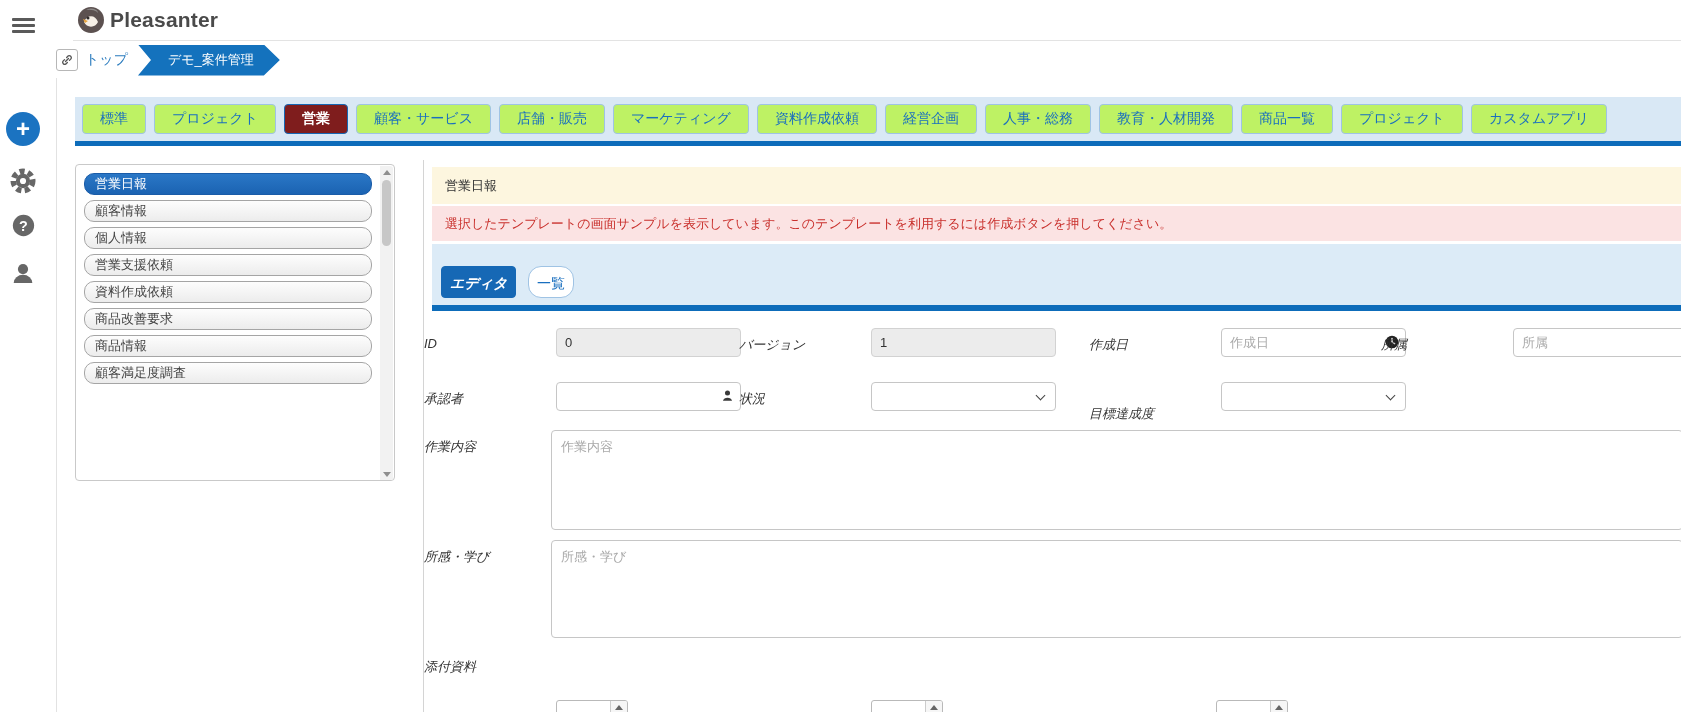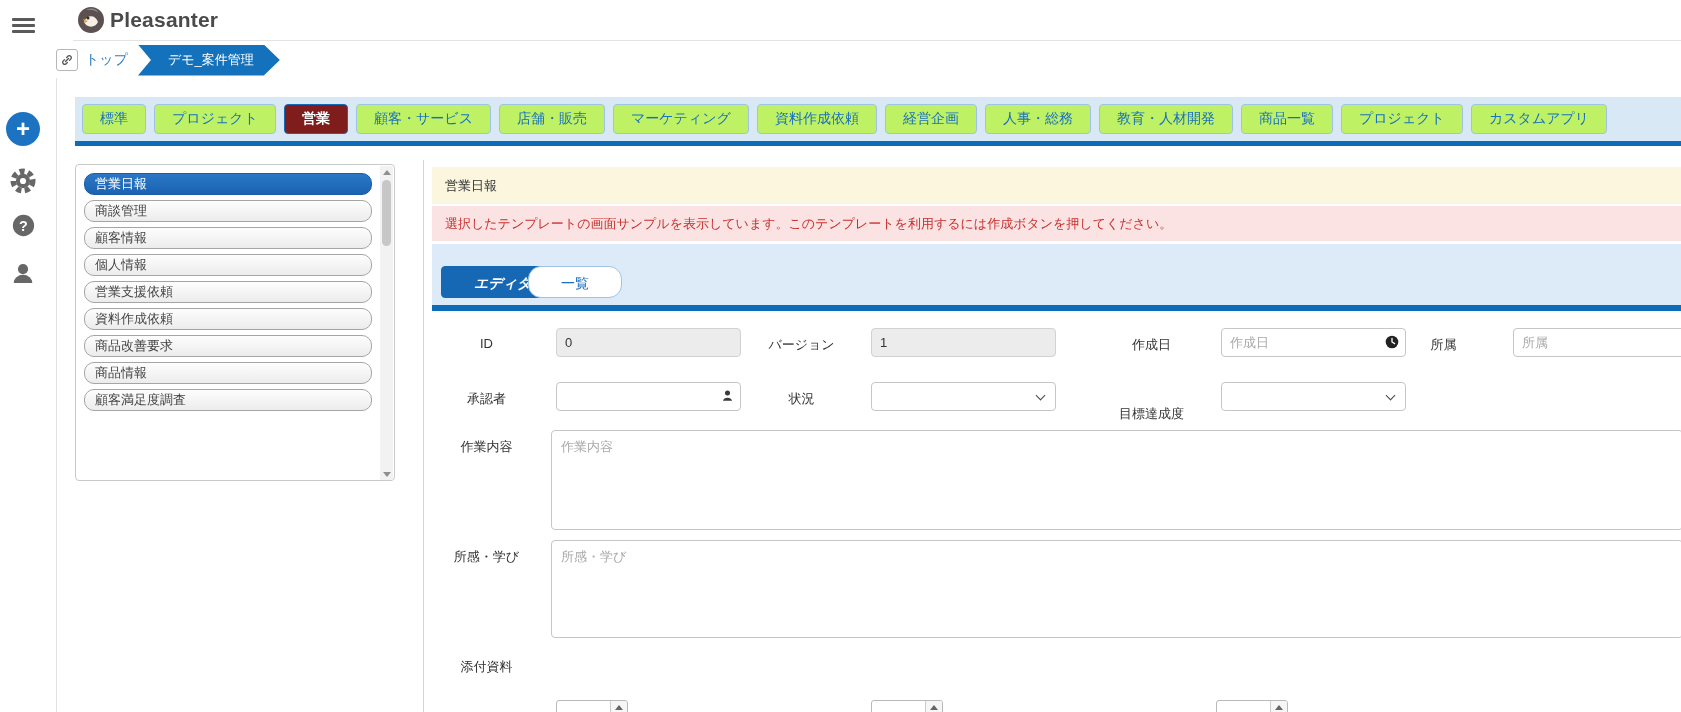--- a/index.html
+++ b/index.html
@@ -53,26 +53,26 @@
   .tri-down { bottom:4px; border-top:5px solid #8f8f8f; }
 
   
   .main-panel { position:absolute; left:423px; top:160px; width:1258px; height:552px; border-left:1px solid #d4d4d4; }
   .caption-bar { position:absolute; left:8px; right:-2px; top:7px; height:37px; background:#fdf6df;
                  font-size:13px; color:#333; line-height:37px; padding-left:13px; }
   .notice-bar { position:absolute; left:8px; right:-2px; top:46px; height:35px; background:#fbe3e3;
                 color:#c9302c; font-size:13px; line-height:35px; padding-left:13px; }
   .editor-strip { position:absolute; left:8px; right:-2px; top:84px; height:61px; background:#dcebf7; }
   .view-tab { position:absolute; top:22px; height:32px; line-height:32px; font-size:14px; border-radius:4px;
-              padding:0 32px; cursor:pointer; }
+              padding:0 8px; cursor:pointer; }
   .view-tab.active { background:#1668b5; border:1px solid #1668b5; color:#fff; font-weight:bold; font-style:italic; }
   .view-tab.idle { background:#fff; border:1px solid #9fc3e4; color:#1a6fbf; }
   .editor-bar { position:absolute; left:8px; right:-2px; top:145px; height:6px; background:#0d6cba; }
 
-  .flabel { position:absolute; width:125px; text-align:center; font-size:13px; color:#333; white-space:nowrap; }
+  .flabel { position:absolute; width:125px; text-align:left; font-size:13px; color:#333; white-space:nowrap;font-style:italic; }
   .ffield { position:absolute; height:29px; width:185px; border:1px solid #c6c6c6; border-radius:4px;
             font-size:13px; color:#333; padding:0 8px; font-family:inherit; background:#fff; }
   .ffield.readonly { background:#ececec; border-color:#d2d2d2; }
   .fwrap { position:absolute; height:29px; width:185px; }
   .fwrap input { width:100%; height:100%; border:1px solid #c6c6c6; border-radius:4px; font-size:13px;
                  color:#333; padding:0 24px 0 8px; font-family:inherit; background:#fff; }
   .fwrap .icon-right { position:absolute; right:7px; top:7px; }
   .fselect { position:absolute; height:29px; width:185px; border:1px solid #c6c6c6; border-radius:4px; background:#fff; cursor:pointer; }
   .chev { position:absolute; right:11px; top:9px; width:7px; height:7px;
           border-right:1.6px solid #444; border-bottom:1.6px solid #444; transform:rotate(45deg); }
@@ -154,21 +154,20 @@
   <div class="site-tab">人事・総務</div>
   <div class="site-tab">教育・人材開発</div>
   <div class="site-tab">商品一覧</div>
   <div class="site-tab">プロジェクト</div>
   <div class="site-tab">カスタムアプリ</div>
 </div>
 <div class="site-tabs-bar"></div>
 
 <div class="folder-list">
   <div class="folder-item selected">営業日報</div>
-  <div class="folder-item">商談管理</div>
   <div class="folder-item">顧客情報</div>
   <div class="folder-item">個人情報</div>
   <div class="folder-item">営業支援依頼</div>
   <div class="folder-item">資料作成依頼</div>
   <div class="folder-item">商品改善要求</div>
   <div class="folder-item">商品情報</div>
   <div class="folder-item">顧客満足度調査</div>
   <div class="fl-scroll">
     <span class="tri-up"></span>
     <span class="fl-thumb"></span>

